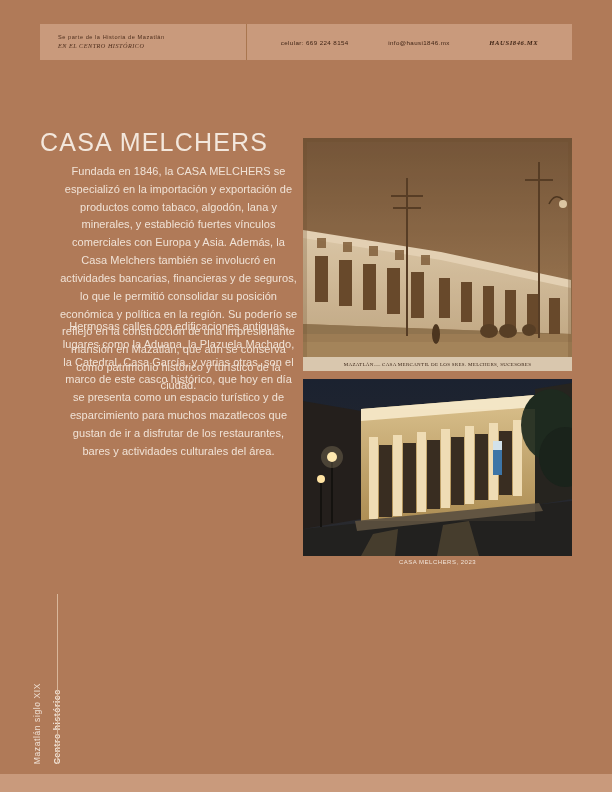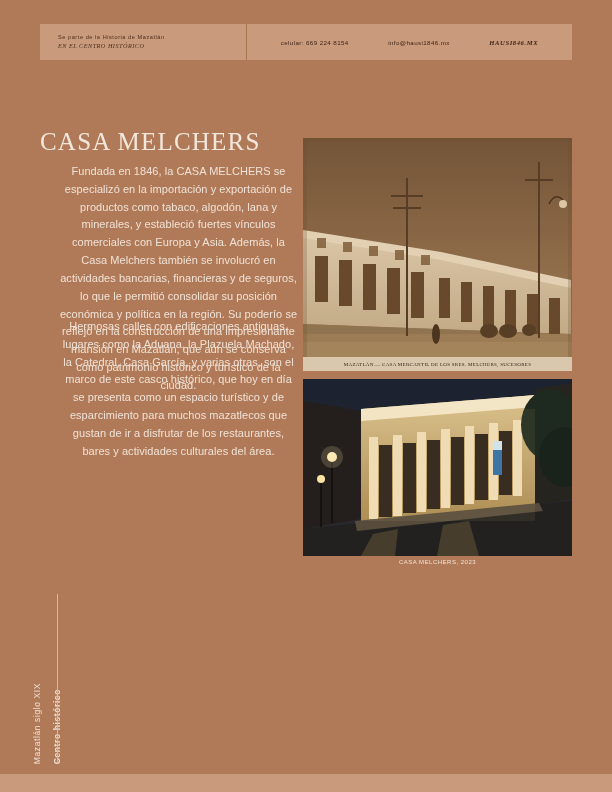--- a/index.html
+++ b/index.html
@@ -60,21 +60,21 @@
     font-style: italic;
     font-weight: bold;
     letter-spacing: 0.6px;
     font-size: 6.6px;
   }
 
   
   .title {
     position: absolute;
     left: 40px; top: 128px;
-    font-family: Liberation Serif, serif;
+    font-family: Liberation Sans, sans-serif;
     font-size: 25px;
     letter-spacing: 1.2px;
     color: #f3e7dc;
     font-weight: normal;
   }
 
   
   .copy {
     position: absolute;
     left: 58px;

